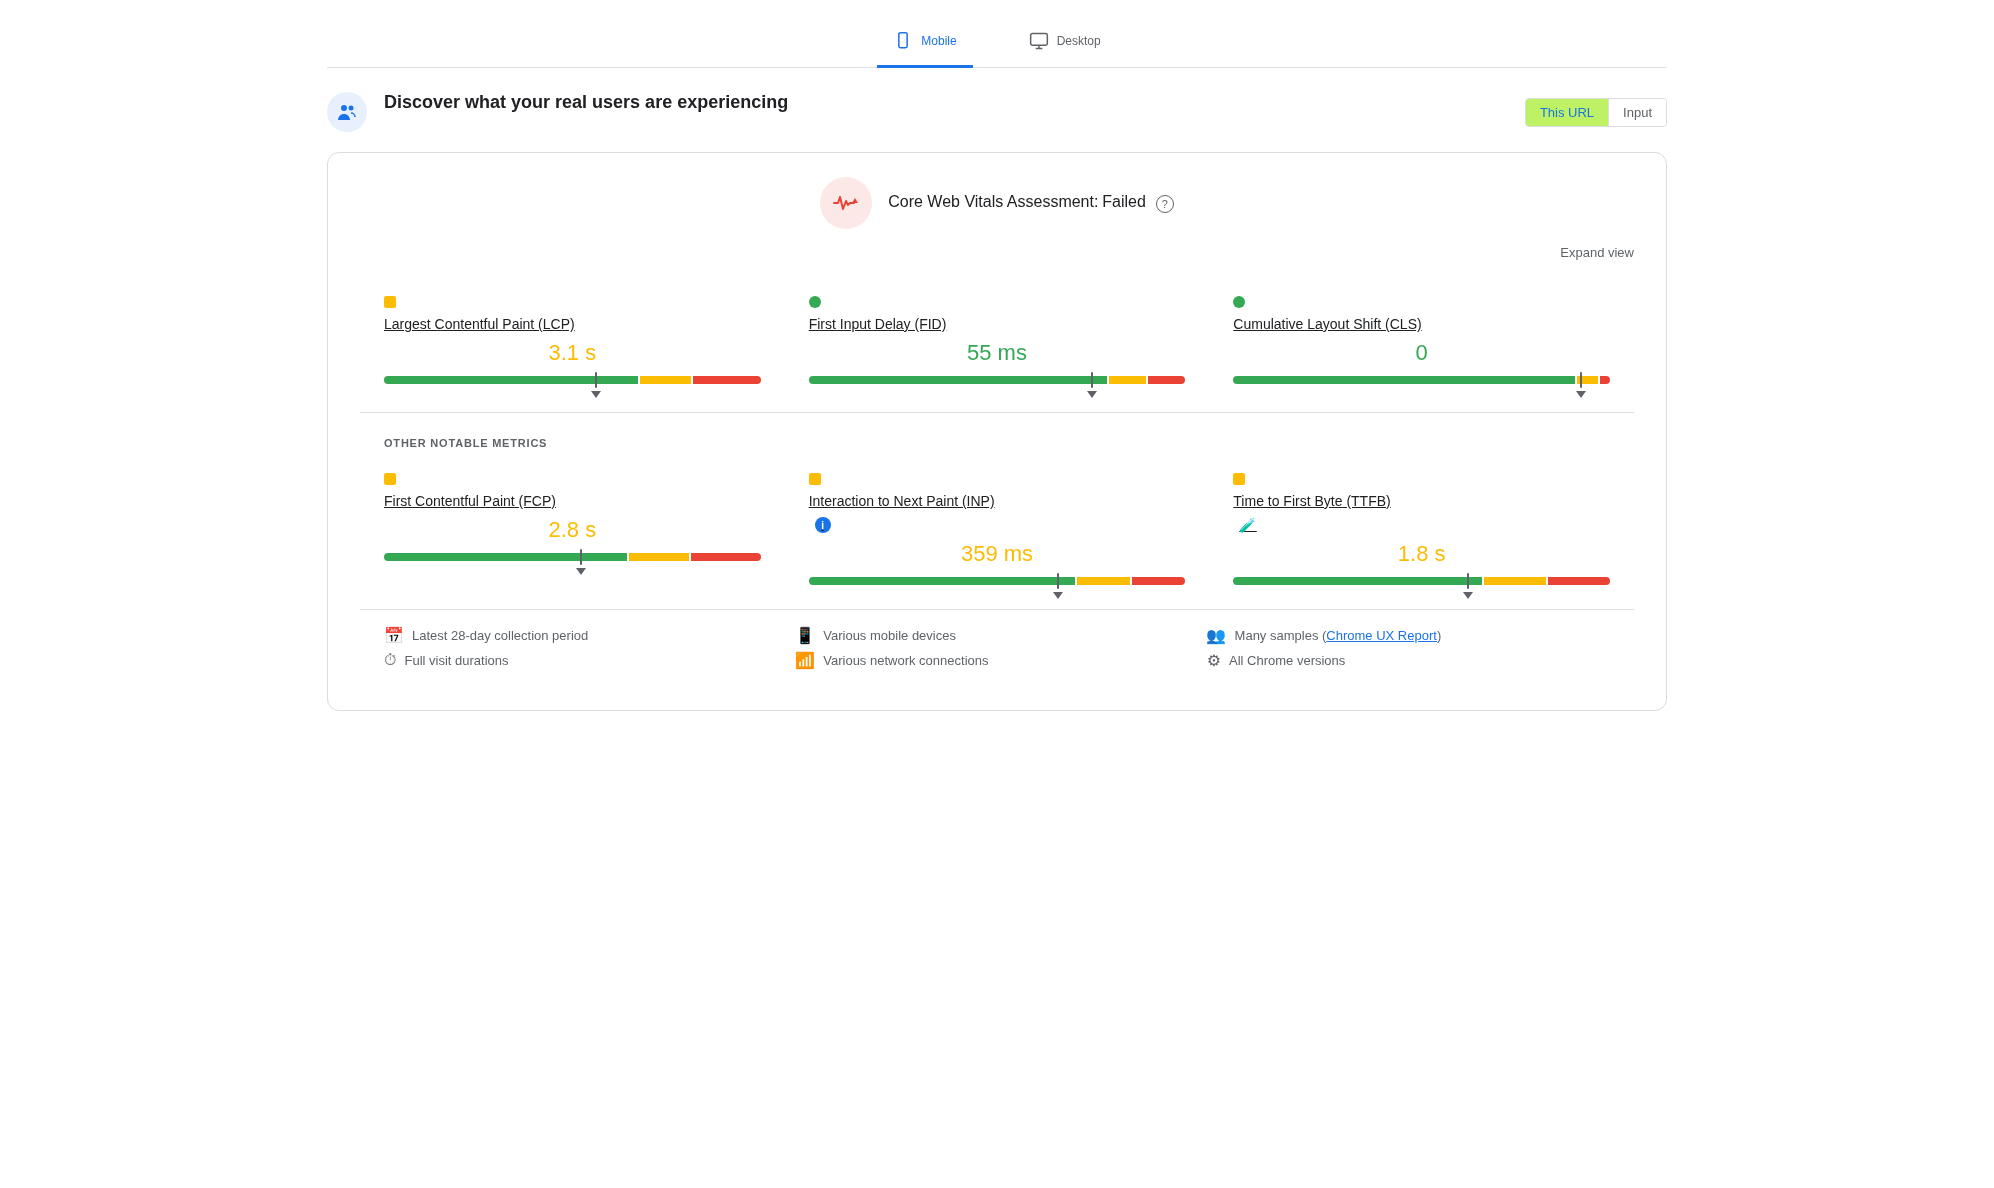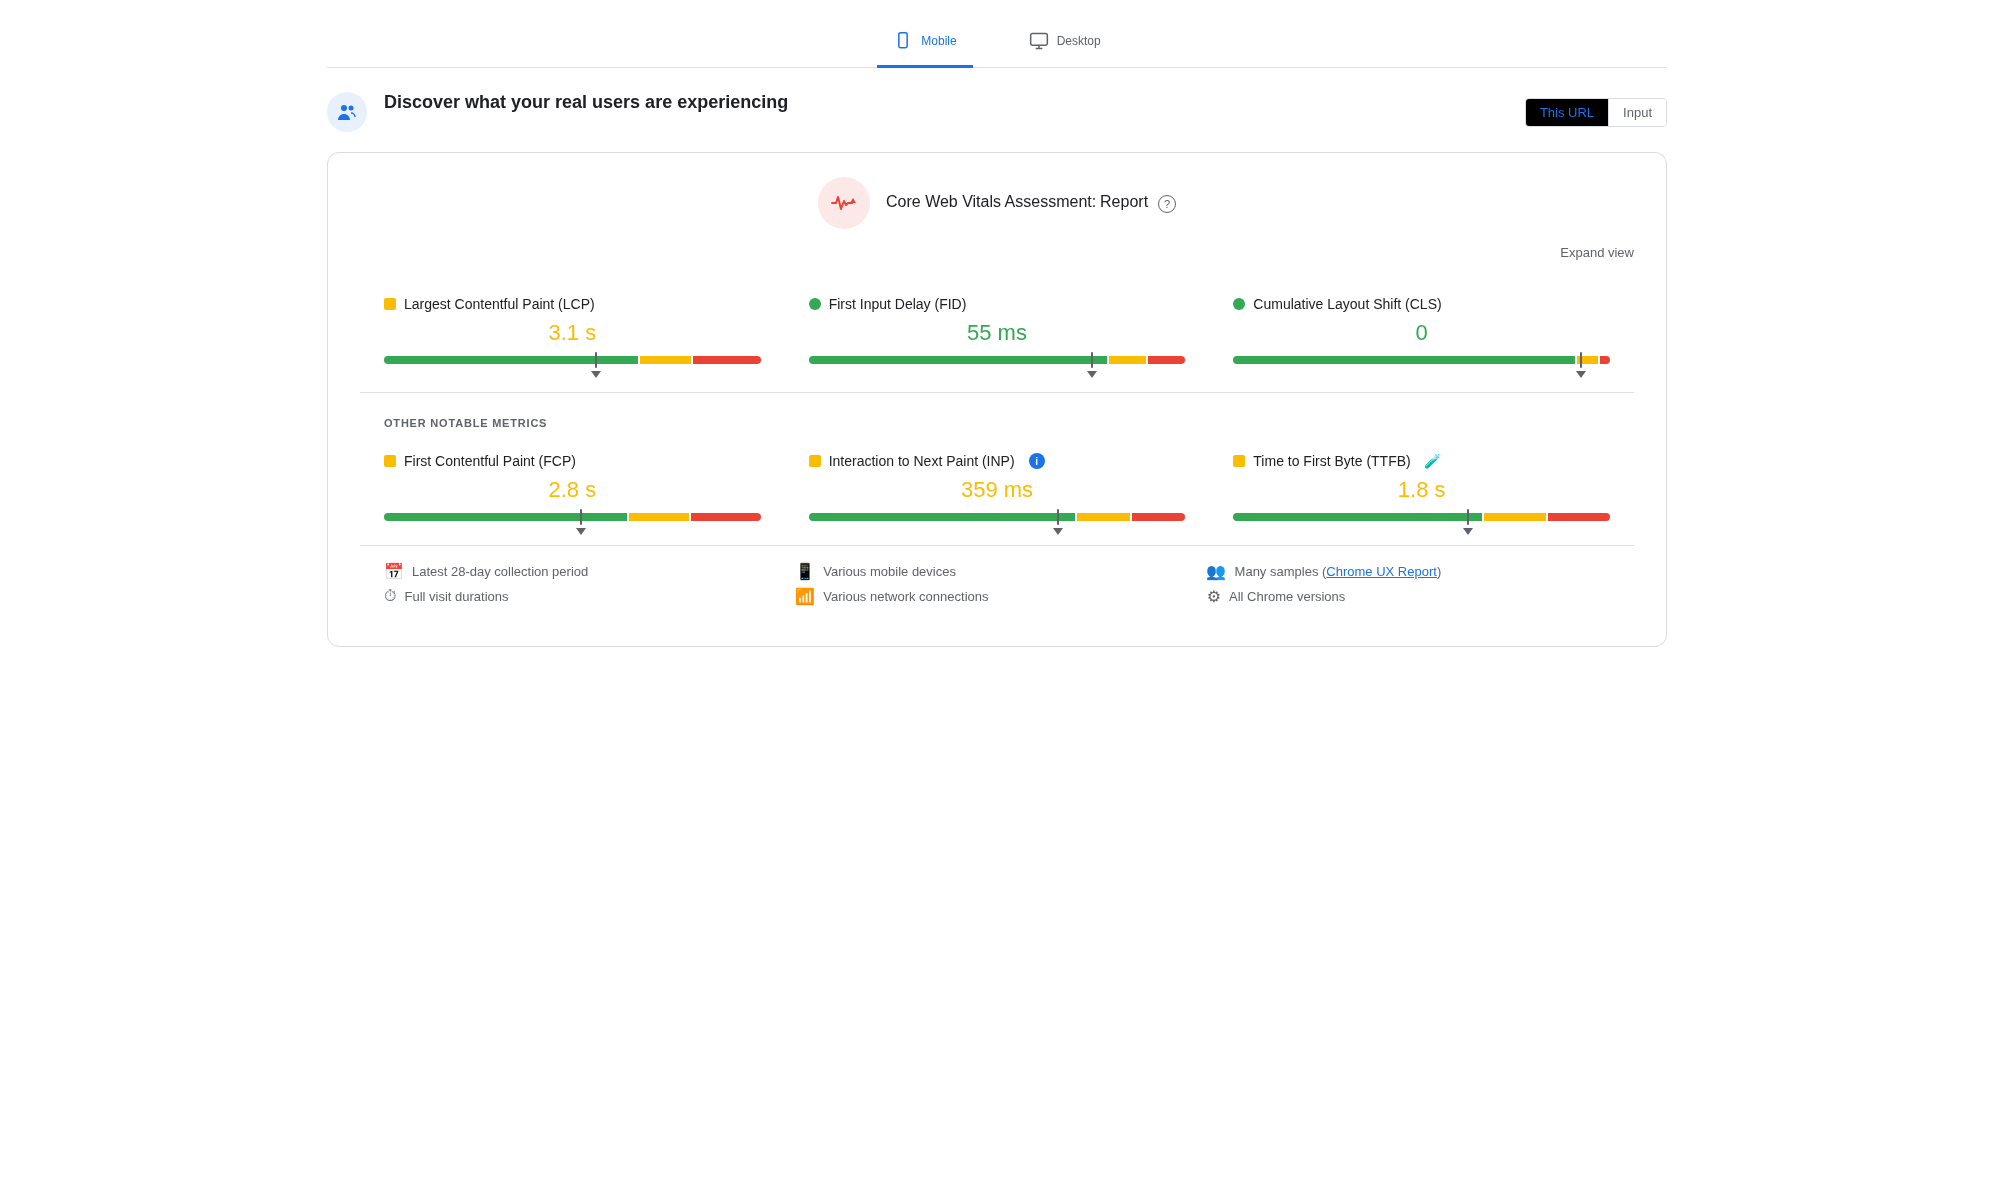--- a/index.html
+++ b/index.html
@@ -80,21 +80,21 @@
       padding: 6px 14px;
       font-size: 13px;
       cursor: pointer;
       background: #fff;
       color: #5f6368;
       border: none;
       border-right: 1px solid #dadce0;
     }
     .url-toggle-btn:last-child { border-right: none; }
     .url-toggle-btn.active {
-      background: #000000;
+      background: #bef264;
       color: #1a73e8;
       font-weight: 500;
     }
 
     
     .card {
       border: 1px solid #dadce0;
       border-radius: 12px;
       padding: 24px 32px;
     }
@@ -149,27 +149,29 @@
     .metrics-grid {
       display: grid;
       grid-template-columns: 1fr 1fr 1fr;
       gap: 0;
     }
     .metric-item {
       padding: 16px 24px;
     }
     .metric-name {
       display: flex;
-      align-items: center;
+      align-items: flex-start;
       gap: 8px;
       font-size: 14px;
       font-weight: 500;
+      text-decoration: underline;
       color: #202124;
       cursor: pointer;
       margin-bottom: 8px;
+      flex-direction: column;
     }
     .metric-dot {
       width: 12px;
       height: 12px;
       border-radius: 50%;
       flex-shrink: 0;
     }
     .metric-square {
       width: 12px;
       height: 12px;
@@ -337,21 +339,21 @@
 
   <div class="assessment">
     <div class="assessment-icon">
       <svg width="28" height="20" viewBox="0 0 28 20">
         <polyline points="2,10 6,10 8,4 11,16 14,8 16,12 18,10 22,10" fill="none" stroke="#ea4335" stroke-width="2" stroke-linecap="round" stroke-linejoin="round"></polyline>
         <polygon points="23,5 26,10 20,10" fill="#ea4335"></polygon>
       </svg>
     </div>
     <div>
       <span class="assessment-text">Core Web Vitals Assessment:</span>
-      <span class="assessment-text failed">Report</span>
+      <span class="assessment-text failed">Failed</span>
       <span class="help-icon">?</span>
     </div>
   </div>
 
   <div class="expand-view">Expand view</div>
 
   <div class="metrics-grid">
 
     <div class="metric-item">
       <div class="metric-name">

